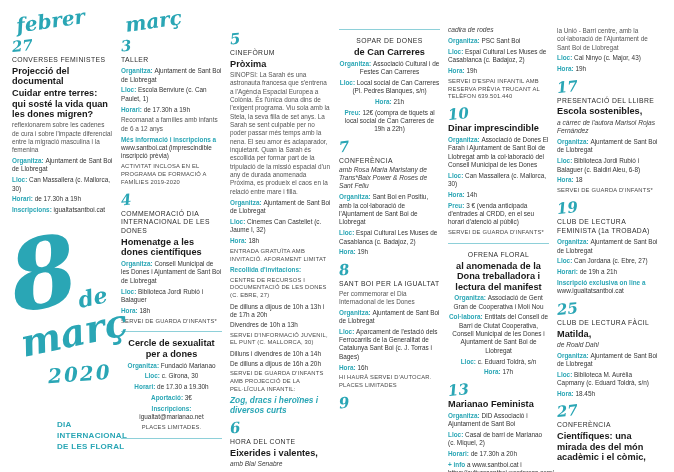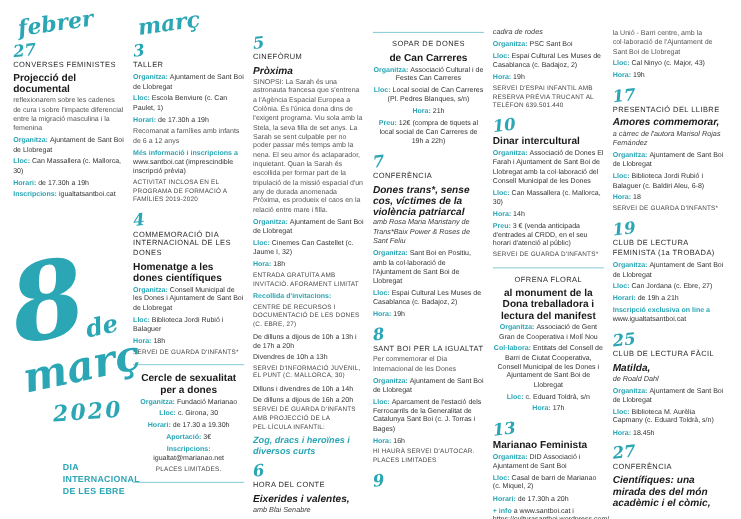--- a/index.html
+++ b/index.html
@@ -10,21 +10,21 @@
   .column.no-head{padding-top:18px;}
   .month-script{font-family:"DejaVu Serif",serif;font-style:italic;font-weight:bold;
         font-size:20px;color:var(--teal);transform:rotate(-8deg);width:fit-content;
         margin:3px 0 8px 4px;line-height:1;}
   .event{margin-bottom:6px;}
   .event.divided{border-top:1px solid #8ed0d9;padding-top:5px;margin-top:3px;text-align:center;}
   .day{font-family:"DejaVu Serif",serif;font-style:italic;font-weight:bold;font-size:15px;
         color:var(--teal);margin:6px 0 1px;line-height:1;transform:rotate(-6deg);width:fit-content;}
   .kicker{font-size:6.8px;letter-spacing:.4px;color:#2b2b2b;margin:2px 0 0;line-height:1.3;}
   .title{font-size:9.2px;font-weight:bold;color:#1a1a1a;line-height:1.12;margin:1px 0 2px;}
-  .title-em{font-size:9.2px;font-weight:bold;font-style:italic;color:#1a1a1a;line-height:1.12;margin:1px 0 2px;}
+  .title-em{font-size:9.2px;font-weight:bold;color:#1a1a1a;line-height:1.12;margin:1px 0 2px;}
   .sub{font-size:6.6px;font-style:italic;color:#3c3c3c;margin:0 0 2px;line-height:1.28;}
   .desc{font-size:6.4px;color:#555;line-height:1.3;margin:1px 0 2px;}
   .meta{font-size:6.4px;line-height:1.3;margin:2.5px 0;color:#333;}
   .mlabel{color:var(--teal);font-weight:bold;}
   .note{font-size:5.8px;color:#4a4a4a;letter-spacing:.2px;margin:2.5px 0;line-height:1.35;}
   .small{font-size:6.4px;color:#333;margin:1.5px 0;line-height:1.3;}
   .labelline{font-size:6.4px;color:var(--teal);font-weight:bold;margin:2.5px 0 1px;line-height:1.3;}
   .em-teal{font-size:8.3px;color:var(--teal);font-weight:bold;font-style:italic;line-height:1.15;margin:1px 0;}
   p{margin:0;}
   
@@ -41,20 +41,21 @@
 <body>
 
 <div class="page">
   <div class="cols" id="columns">
       <div class="column">
         <div class="month-script">febrer</div>
         <section class="event">
           <div class="day">27</div>
           <p class="kicker">CONVERSES FEMINISTES</p>
           <p class="title">Projecció del documental</p>
+          <p class="title-em">Cuidar entre terres: qui sosté la vida quan les dones migren?</p>
           <p class="desc">reflexionarem sobre les cadenes de cura i sobre l'impacte diferencial entre la migració masculina i la femenina</p>
           <p class="meta"><span class="mlabel">Organitza: </span><span class="mvalue">Ajuntament de Sant Boi de Llobregat</span></p>
           <p class="meta"><span class="mlabel">Lloc: </span><span class="mvalue">Can Massallera (c. Mallorca, 30)</span></p>
           <p class="meta"><span class="mlabel">Horari: </span><span class="mvalue">de 17.30h a 19h</span></p>
           <p class="meta"><span class="mlabel">Inscripcions: </span><span class="mvalue">igualtatsantboi.cat</span></p>
         </section>
       </div>
       <div class="column">
         <div class="month-script">març</div>
         <section class="event">
@@ -120,21 +121,20 @@
           <p class="kicker">SOPAR DE DONES</p>
           <p class="title">de Can Carreres</p>
           <p class="meta"><span class="mlabel">Organitza: </span><span class="mvalue">Associació Cultural i de Festes Can Carreres</span></p>
           <p class="meta"><span class="mlabel">Lloc: </span><span class="mvalue">Local social de Can Carreres (Pl. Pedres Blanques, s/n)</span></p>
           <p class="meta"><span class="mlabel">Hora: </span><span class="mvalue">21h</span></p>
           <p class="meta"><span class="mlabel">Preu: </span><span class="mvalue">12€ (compra de tiquets al local social de Can Carreres de 19h a 22h)</span></p>
         </section>
         <section class="event">
           <div class="day">7</div>
           <p class="kicker">CONFERÈNCIA</p>
-          <p class="title-em">Dones trans*, sense cos, víctimes de la violència patriarcal</p>
           <p class="sub">amb Rosa Maria Maristany de Trans*Baix Power &amp; Roses de Sant Feliu</p>
           <p class="meta"><span class="mlabel">Organitza: </span><span class="mvalue">Sant Boi en Positiu, amb la col·laboració de l'Ajuntament de Sant Boi de Llobregat</span></p>
           <p class="meta"><span class="mlabel">Lloc: </span><span class="mvalue">Espai Cultural Les Muses de Casablanca (c. Badajoz, 2)</span></p>
           <p class="meta"><span class="mlabel">Hora: </span><span class="mvalue">19h</span></p>
         </section>
         <section class="event">
           <div class="day">8</div>
           <p class="kicker">SANT BOI PER LA IGUALTAT</p>
           <p class="desc">Per commemorar el Dia Internacional de les Dones</p>
           <p class="meta"><span class="mlabel">Organitza: </span><span class="mvalue">Ajuntament de Sant Boi de Llobregat</span></p>
@@ -149,30 +149,30 @@
       <div class="column no-head">
         <section class="event">
           <p class="sub">cadira de rodes</p>
           <p class="meta"><span class="mlabel">Organitza: </span><span class="mvalue">PSC Sant Boi</span></p>
           <p class="meta"><span class="mlabel">Lloc: </span><span class="mvalue">Espai Cultural Les Muses de Casablanca (c. Badajoz, 2)</span></p>
           <p class="meta"><span class="mlabel">Hora: </span><span class="mvalue">19h</span></p>
           <p class="note">SERVEI D'ESPAI INFANTIL AMB RESERVA PRÈVIA TRUCANT AL TELÈFON 639.501.440</p>
         </section>
         <section class="event">
           <div class="day">10</div>
-          <p class="title">Dinar intercultural</p>
+          <p class="title">Dinar imprescindible</p>
           <p class="meta"><span class="mlabel">Organitza: </span><span class="mvalue">Associació de Dones El Farah i Ajuntament de Sant Boi de Llobregat amb la col·laboració del Consell Municipal de les Dones</span></p>
           <p class="meta"><span class="mlabel">Lloc: </span><span class="mvalue">Can Massallera (c. Mallorca, 30)</span></p>
           <p class="meta"><span class="mlabel">Hora: </span><span class="mvalue">14h</span></p>
           <p class="meta"><span class="mlabel">Preu: </span><span class="mvalue">3 € (venda anticipada d'entrades al CRDD, en el seu horari d'atenció al públic)</span></p>
           <p class="note">SERVEI DE GUARDA D'INFANTS*</p>
         </section>
         <section class="event divided">
           <p class="kicker">OFRENA FLORAL</p>
-          <p class="title">al monument de la Dona treballadora i lectura del manifest</p>
+          <p class="title">al anomenada de la Dona treballadora i lectura del manifest</p>
           <p class="meta"><span class="mlabel">Organitza: </span><span class="mvalue">Associació de Gent Gran de Cooperativa i Molí Nou</span></p>
           <p class="meta"><span class="mlabel">Col·labora: </span><span class="mvalue">Entitats del Consell de Barri de Ciutat Cooperativa, Consell Municipal de les Dones i Ajuntament de Sant Boi de Llobregat</span></p>
           <p class="meta"><span class="mlabel">Lloc: </span><span class="mvalue">c. Eduard Toldrà, s/n</span></p>
           <p class="meta"><span class="mlabel">Hora: </span><span class="mvalue">17h</span></p>
         </section>
         <section class="event">
           <div class="day">13</div>
           <p class="title">Marianao Feminista</p>
           <p class="meta"><span class="mlabel">Organitza: </span><span class="mvalue">DID Associació i Ajuntament de Sant Boi</span></p>
           <p class="meta"><span class="mlabel">Lloc: </span><span class="mvalue">Casal de barri de Marianao (c. Miquel, 2)</span></p>
@@ -182,21 +182,21 @@
       </div>
       <div class="column no-head">
         <section class="event">
           <p class="desc">la Unió - Barri centre, amb la col·laboració de l'Ajuntament de Sant Boi de Llobregat</p>
           <p class="meta"><span class="mlabel">Lloc: </span><span class="mvalue">Cal Ninyo (c. Major, 43)</span></p>
           <p class="meta"><span class="mlabel">Hora: </span><span class="mvalue">19h</span></p>
         </section>
         <section class="event">
           <div class="day">17</div>
           <p class="kicker">PRESENTACIÓ DEL LLIBRE</p>
-          <p class="title-em">Amores commemorar,</p>
+          <p class="title-em">Escola sostenibles,</p>
           <p class="sub">a càrrec de l'autora Marisol Rojas Fernández</p>
           <p class="meta"><span class="mlabel">Organitza: </span><span class="mvalue">Ajuntament de Sant Boi de Llobregat</span></p>
           <p class="meta"><span class="mlabel">Lloc: </span><span class="mvalue">Biblioteca Jordi Rubió i Balaguer (c. Baldiri Aleu, 6-8)</span></p>
           <p class="meta"><span class="mlabel">Hora: </span><span class="mvalue">18</span></p>
           <p class="note">SERVEI DE GUARDA D'INFANTS*</p>
         </section>
         <section class="event">
           <div class="day">19</div>
           <p class="kicker">CLUB DE LECTURA FEMINISTA (1a TROBADA)</p>
           <p class="meta"><span class="mlabel">Organitza: </span><span class="mvalue">Ajuntament de Sant Boi de Llobregat</span></p>
@@ -220,14 +220,14 @@
         </section>
       </div>
     </div>
 
   <div class="logo">
     <span class="l8">8</span>
     <span class="lde">de</span>
     <span class="lmarc">març</span>
     <span class="lyear">2020</span>
   </div>
-  <div class="footer-tag">DIA INTERNACIONAL DE LES EBRE</div>
+  <div class="footer-tag">DIA INTERNACIONAL DE LES FLORAL</div>
 </div>
 
 </body></html>

